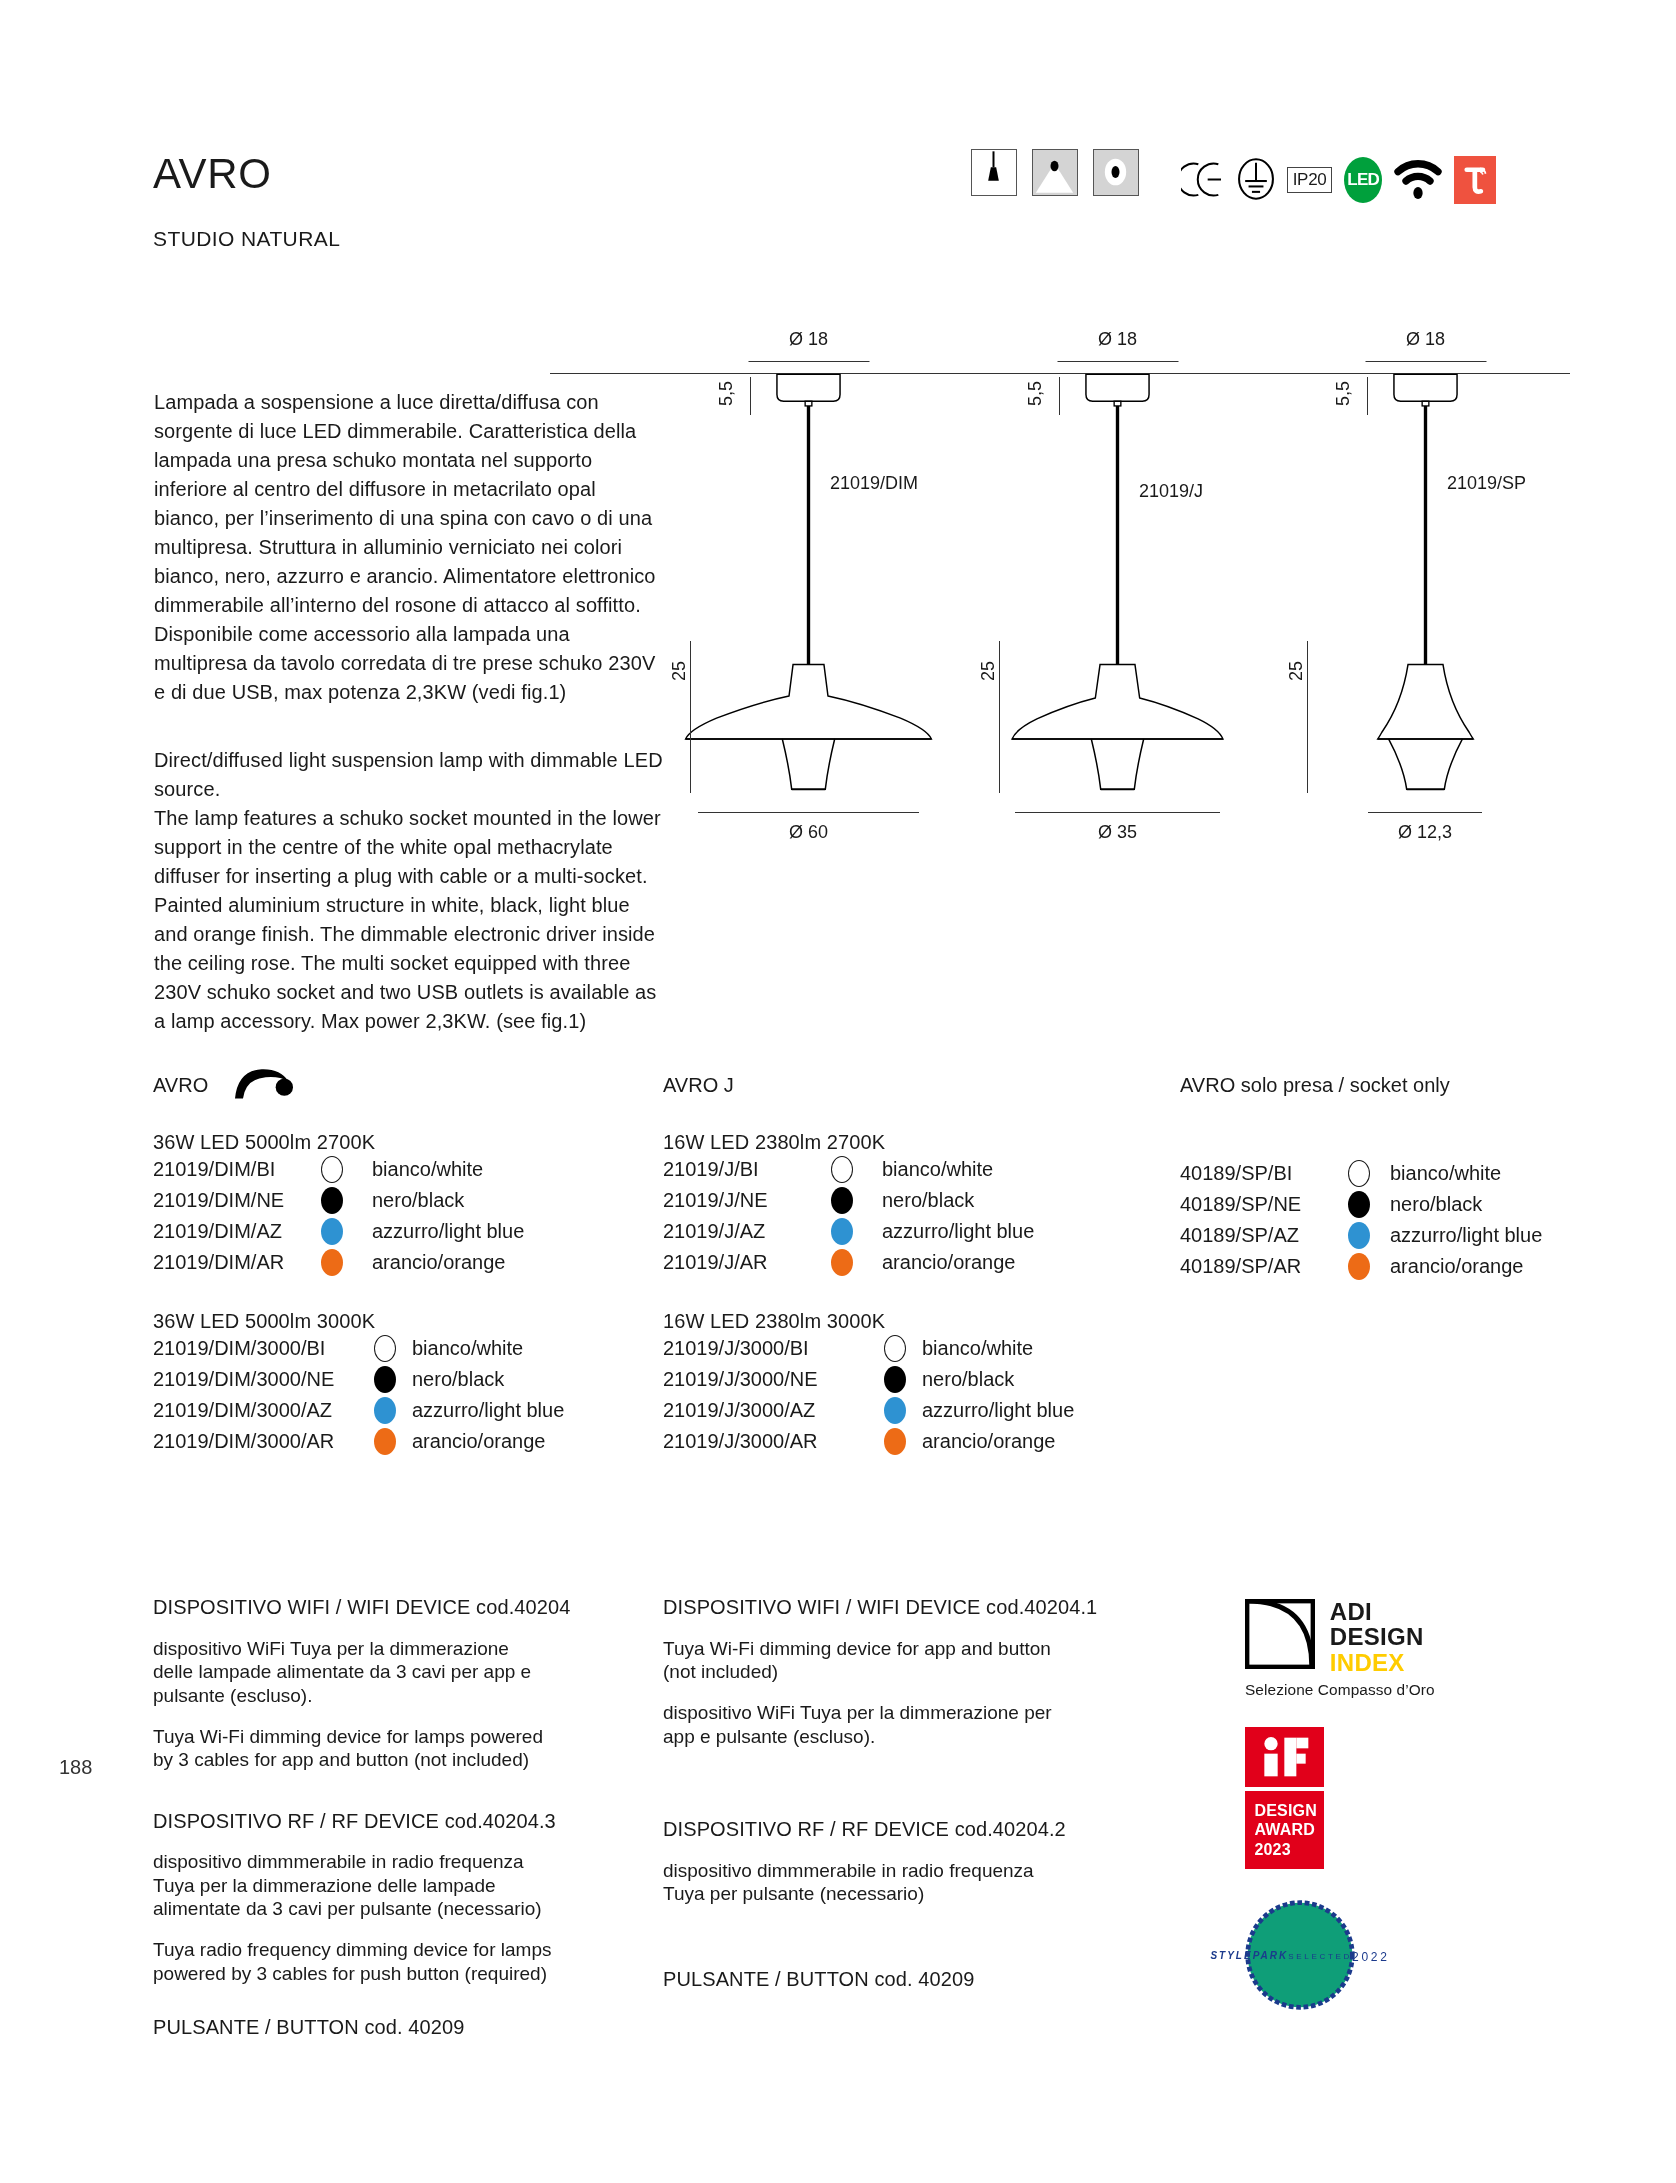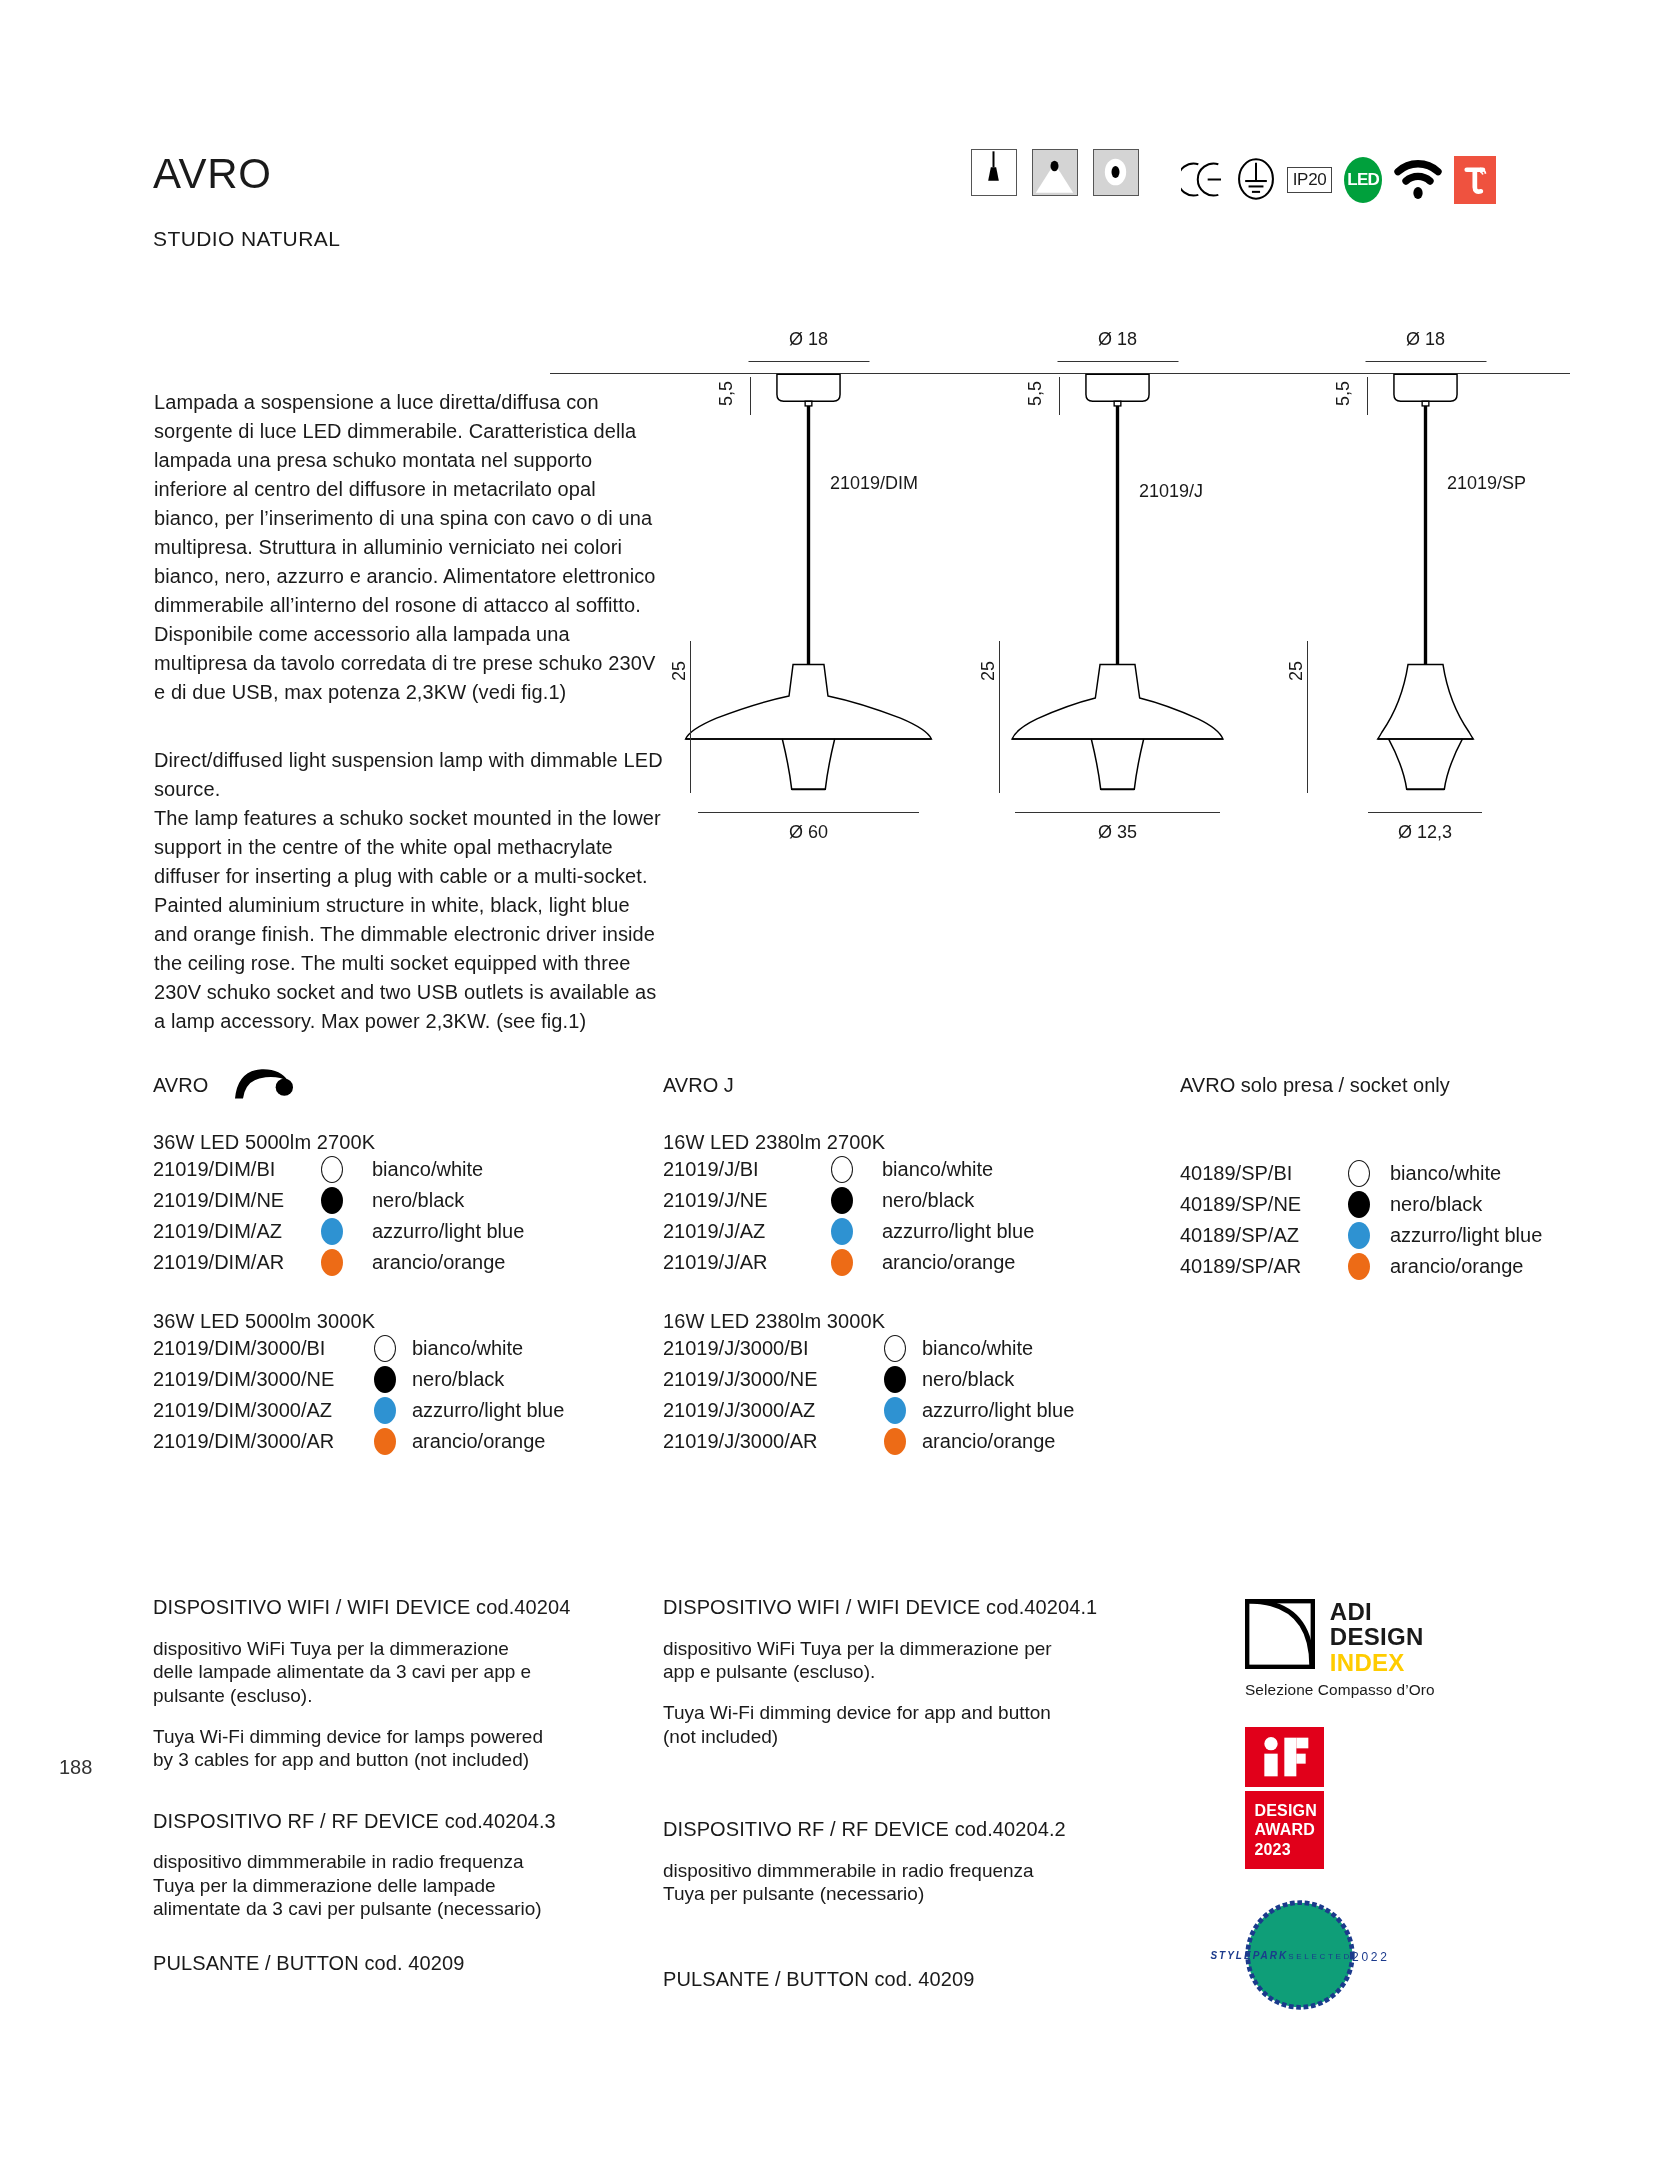--- a/index.html
+++ b/index.html
@@ -549,30 +549,32 @@
     <div class="dev-body">dispositivo WiFi Tuya per la dimmerazione
 delle lampade alimentate da 3 cavi per app e
 pulsante (escluso).</div>
     <div class="dev-body">Tuya Wi-Fi dimming device for lamps powered
 by 3 cables for app and button (not included)</div>
     <div class="dev-gap-xl"></div>
     <div class="dev-head">DISPOSITIVO RF / RF DEVICE cod.40204.3</div>
     <div class="dev-body">dispositivo dimmmerabile in radio frequenza
 Tuya per la dimmerazione delle lampade
 alimentate da 3 cavi per pulsante (necessario)</div>
+    <div class="dev-body">Tuya radio frequency dimming device for lamps
+powered by 3 cables for push button (required)</div>
     <div class="dev-gap-lg"></div>
     <div class="dev-head">PULSANTE / BUTTON cod. 40209</div>
   </div>
 
   <div class="dev-col d2">
     <div class="dev-head">DISPOSITIVO WIFI / WIFI DEVICE  cod.40204.1</div>
+    <div class="dev-body">Tuya Wi-Fi dimming device for app and button
+(not included)</div>
     <div class="dev-body">dispositivo WiFi Tuya per la dimmerazione per
 app e pulsante (escluso).</div>
-    <div class="dev-body">Tuya Wi-Fi dimming device for app and button
-(not included)</div>
     <div class="dev-gap-xl" style="height:70px"></div>
     <div class="dev-head">DISPOSITIVO RF / RF DEVICE cod.40204.2</div>
     <div class="dev-body">dispositivo dimmmerabile in radio frequenza
 Tuya per pulsante (necessario)</div>
     <div class="dev-gap-lg" style="height:62px"></div>
     <div class="dev-head">PULSANTE / BUTTON cod. 40209</div>
   </div>
 
   <div class="page-no">188</div>
 

